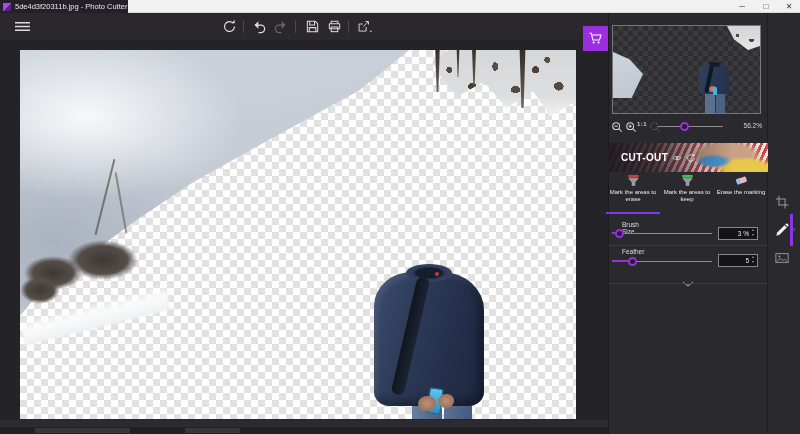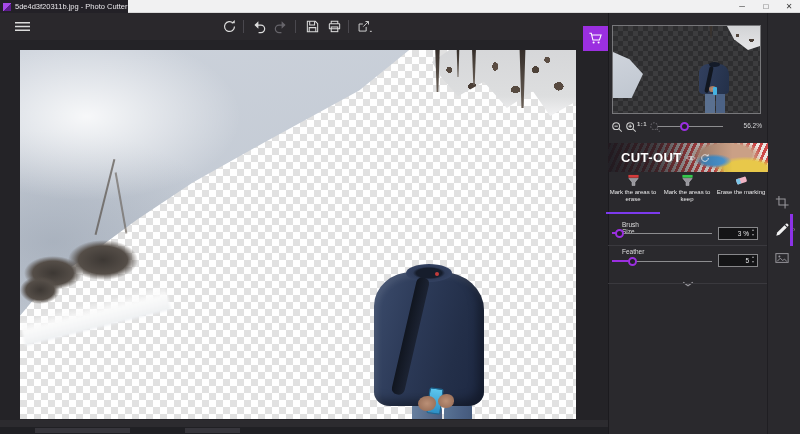--- a/index.html
+++ b/index.html
@@ -110,21 +110,21 @@
 
   
   #banner { left:608px; top:143px; width:160px; height:29px; overflow:hidden;
       background:
         linear-gradient(90deg, rgba(26,24,30,.96) 0%, rgba(26,24,30,.82) 30%, rgba(26,24,30,.25) 58%, rgba(26,24,30,0) 78%),
         radial-gradient(26px 10px at 66% 62%, #4a9ad8 40%, rgba(0,0,0,0) 70%),
         radial-gradient(42px 16px at 86% 88%, #e8c84a 50%, rgba(0,0,0,0) 75%),
         radial-gradient(46px 20px at 74% 40%, #caa086 55%, rgba(0,0,0,0) 78%),
         repeating-linear-gradient(115deg, #cc4848 0 3px, #ece6e2 3px 6px);
       display:flex; align-items:center; gap:4px; padding-left:13px; }
-  #banner-title { color:#fff; font-size:13px; font-weight:bold; letter-spacing:.4px; }
+  #banner-title { color:#fff; font-size:10px; font-weight:bold; letter-spacing:.4px; }
   #banner .b-icon { color:#e4e4e6; display:flex; }
   #banner .b-icon svg { width:10px; height:10px; }
 
   
   .tool { position:absolute; top:174px; width:54px; height:38px; display:flex; flex-direction:column; align-items:center; }
   .tool svg { width:15px; height:13px; }
   .tool-label { margin-top:2px; color:#e9e9ea; font-size:6px; line-height:7px; text-align:center; width:52px; }
   #tool-underline { left:606px; top:212px; width:54px; height:2px; background:#7c3aed; }
 
   

